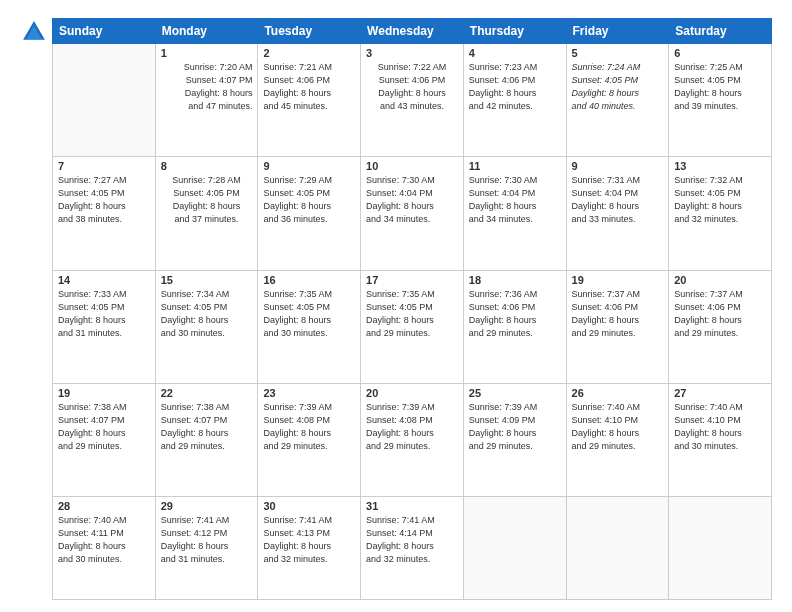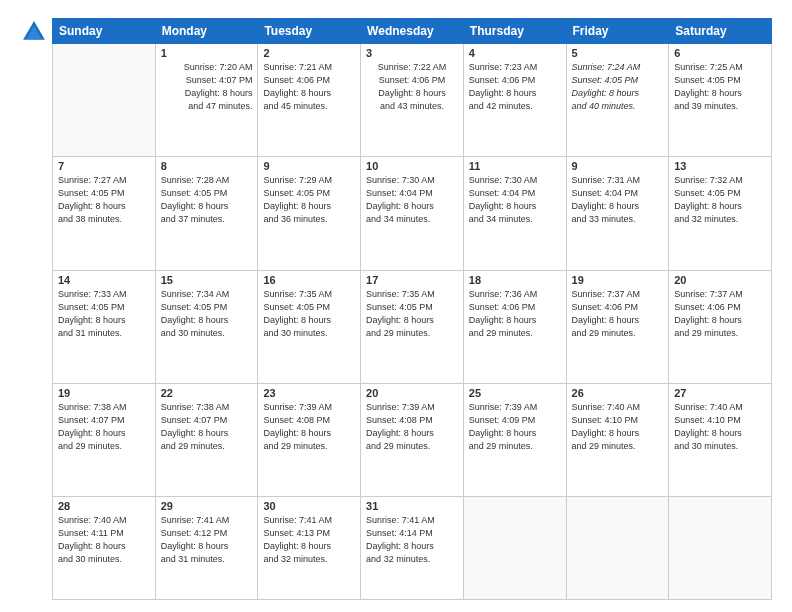--- a/index.html
+++ b/index.html
@@ -187,21 +187,21 @@
         <tr class="week-row">
           <td>
             <span class="day-num">7</span>
             <div class="day-info" style="white-space: pre-line;">Sunrise: 7:27 AM
 Sunset: 4:05 PM
 Daylight: 8 hours
 and 38 minutes.</div>
           </td>
           <td>
             <span class="day-num">8</span>
-            <div class="day-info" style="white-space: pre-line;">Sunrise: 7:28 AM
+            <div class="day-info" style="white-space: pre-line; text-align: center;">Sunrise: 7:28 AM
 Sunset: 4:05 PM
 Daylight: 8 hours
 and 37 minutes.</div>
           </td>
           <td>
             <span class="day-num">9</span>
             <div class="day-info" style="white-space: pre-line;">Sunrise: 7:29 AM
 Sunset: 4:05 PM
 Daylight: 8 hours
 and 36 minutes.</div>

